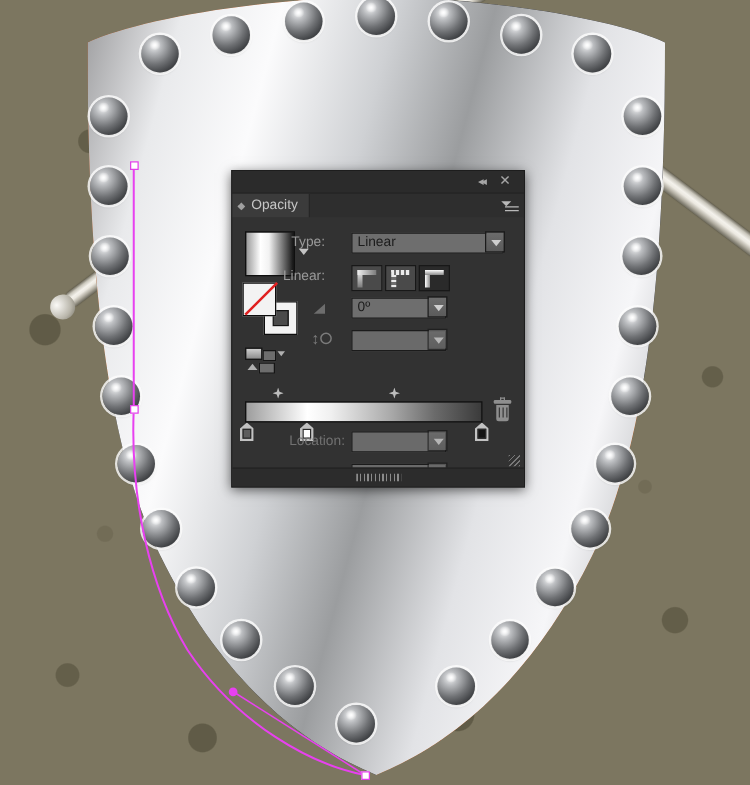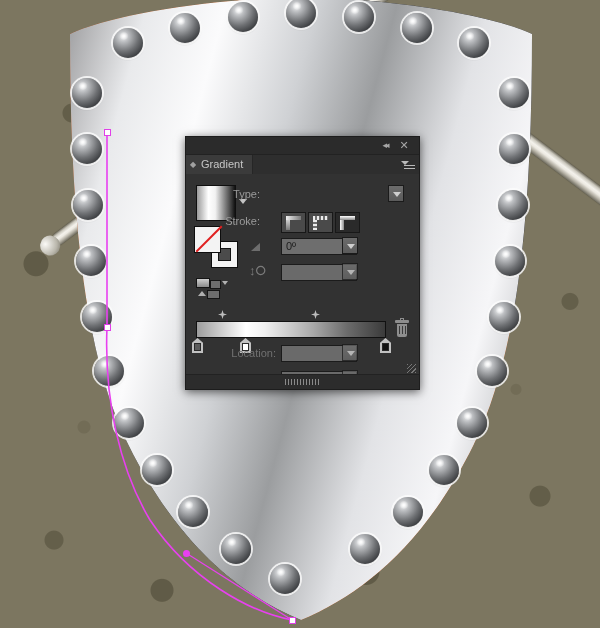--- a/index.html
+++ b/index.html
@@ -289,21 +289,21 @@
   <div class="panel">
 
     <div class="panel-topbar">
       <div class="winbtn btn-collapse">◂◂</div>
       <div class="winbtn btn-close">✕</div>
     </div>
 
     <div class="panel-tabbar">
       <div class="tab">
         <span class="dblchev">◆</span>
-        <span>Gradient</span>
+        <span>Opacity</span>
       </div>
       <div class="panel-menu">
         <span class="cap"></span>
         <i></i>
         <i></i>
         <i></i>
       </div>
     </div>
 
     <div class="panel-body">
@@ -320,25 +320,26 @@
 
       <div class="swatchtool">
         <span class="st-a"></span>
         <span class="st-b"></span>
         <span class="st-tri"></span>
         <span class="st-up"></span>
         <span class="st-c"></span>
       </div>
 
       <div class="lbl" style="left:18px;top:14px;width:56px;">Type:</div>
+      <div class="field" style="left:95px;top:12px;width:122px;">Linear</div>
       <div class="field" style="left:201px;top:12px;width:16px;border:none;background:transparent;">
         <span class="dd"></span>
       </div>
 
-      <div class="lbl" style="left:18px;top:41px;width:56px;">Stroke:</div>
+      <div class="lbl" style="left:18px;top:41px;width:56px;">Linear:</div>
       <div style="position:absolute;left:95px;top:38px;width:80px;height:21px;">
         <div class="strokebtn" style="left:0;">
           <span class="sb-g">
             <i class="v" style="background:linear-gradient(#f0f0f0,#7a7a7a);"></i>
             <i class="h" style="background:linear-gradient(to right,#f0f0f0,#7a7a7a);"></i>
           </span>
         </div>
         <div class="strokebtn" style="left:27px;">
           <span class="sb-g">
             <i class="v" style="background:repeating-linear-gradient(#ececec 0 2px,#6f6f6f 2px 4px);"></i>

